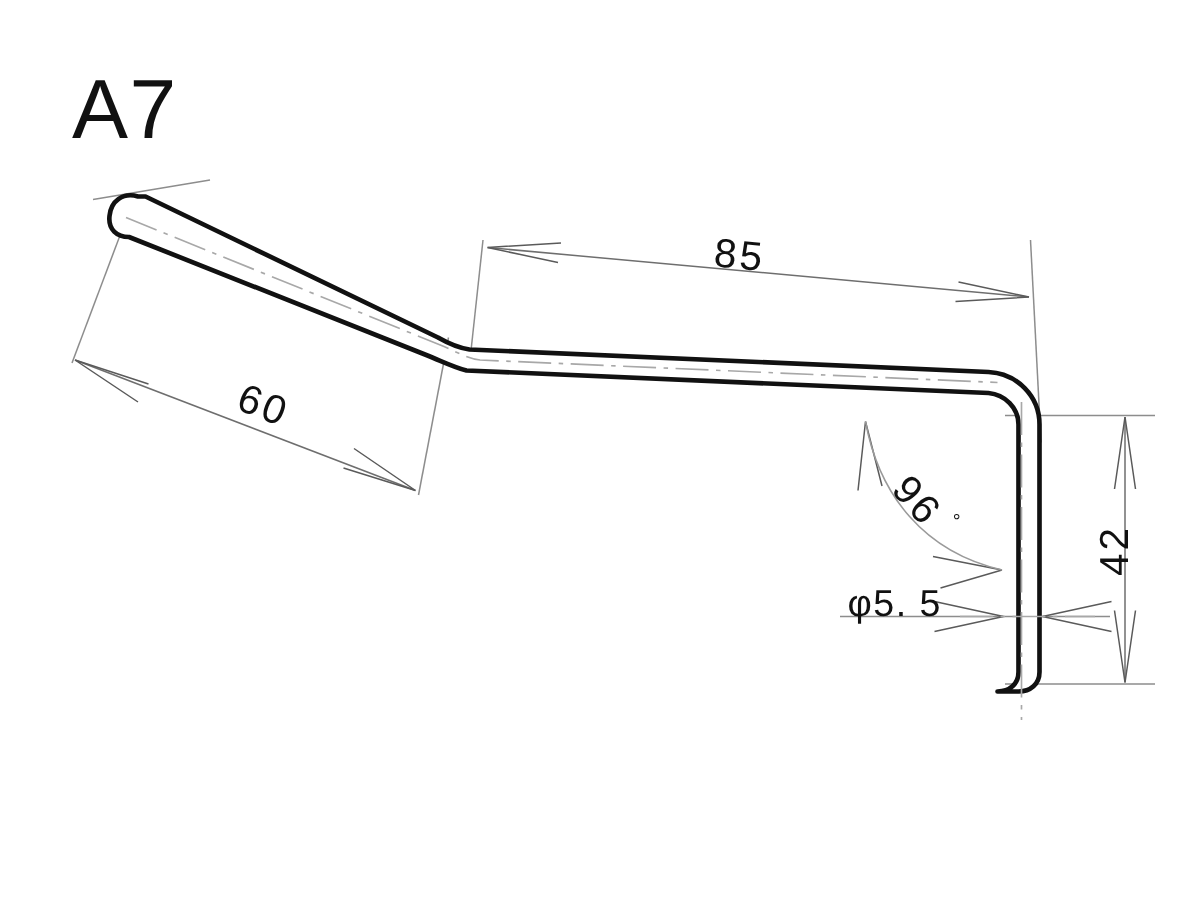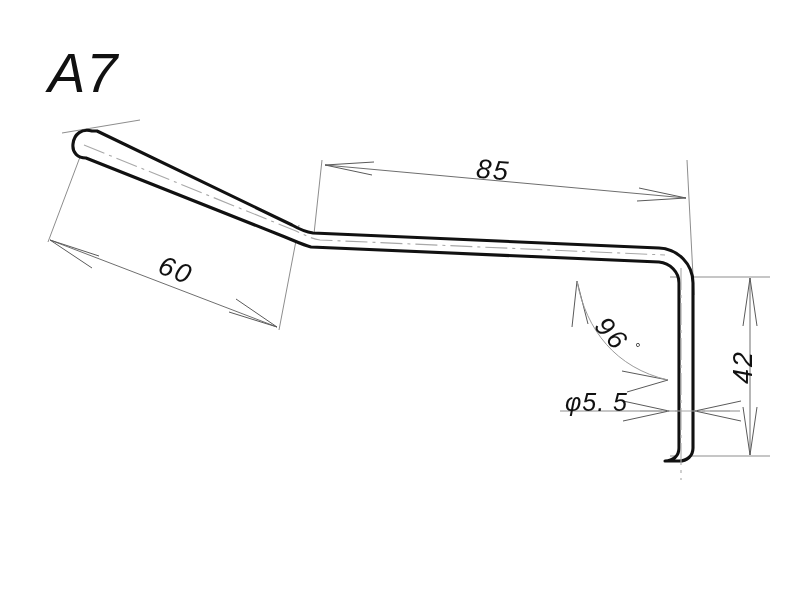--- a/index.html
+++ b/index.html
@@ -11,21 +11,20 @@
     width: 800px;
     height: 600px;
     font-family: "Liberation Sans", sans-serif;
     overflow: hidden;
   }
   #drawing-root {
     position: relative;
     width: 800px;
     height: 600px;
     background: #ffffff;
-    font-style: italic;
   }
   svg#cad-canvas {
     display: block;
     width: 800px;
     height: 600px;
   }
   .part-outline {
     fill: #ffffff;
     stroke: #111111;
     stroke-width: 3.1;

